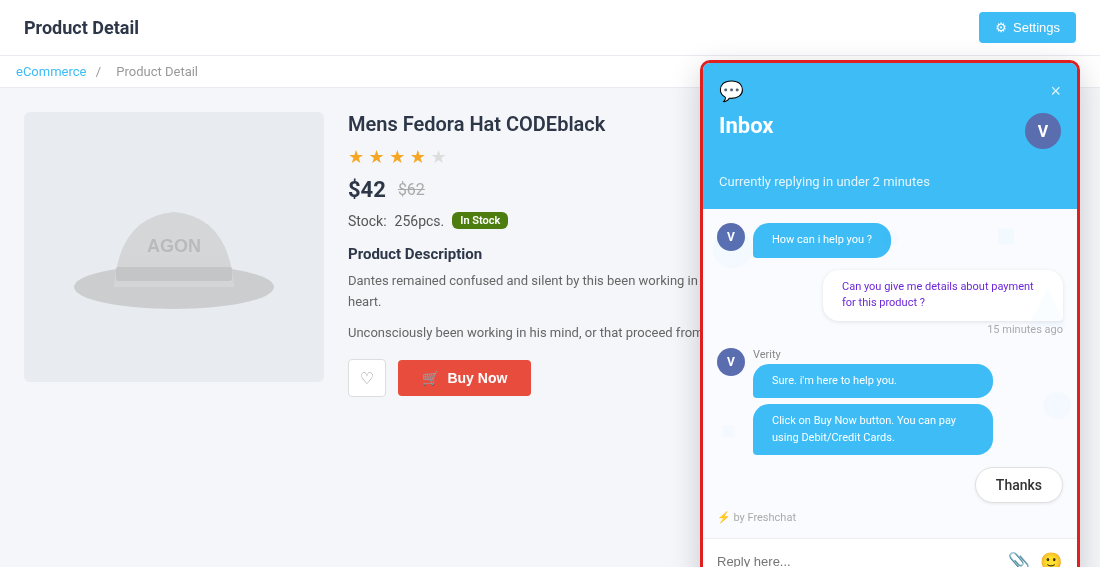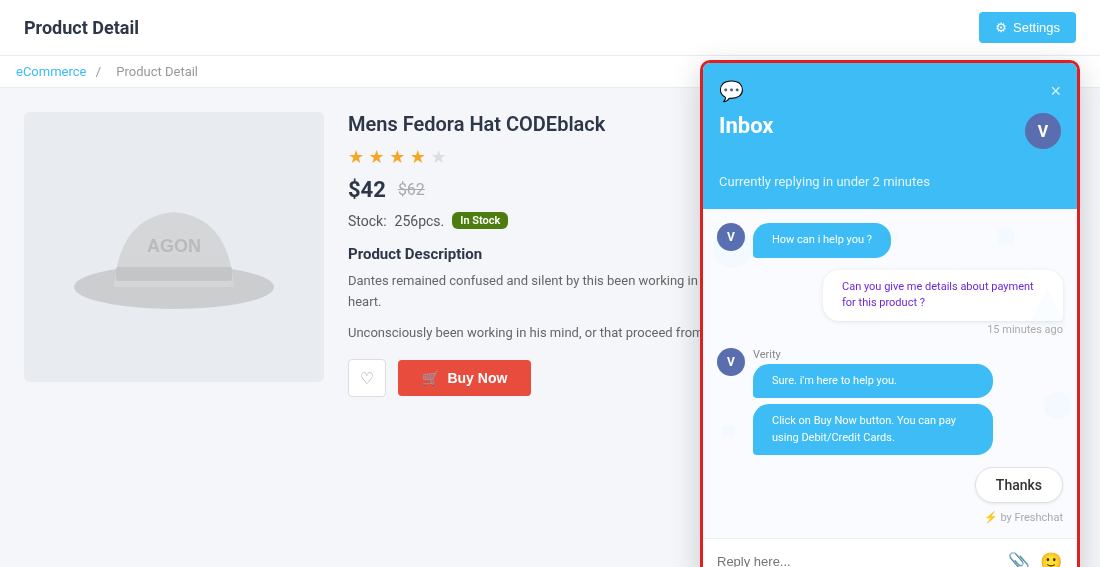--- a/index.html
+++ b/index.html
@@ -234,21 +234,21 @@
       box-shadow: 0 1px 3px rgba(0,0,0,0.08);
     }
     .thanks-row {
       display: flex;
       justify-content: flex-end;
       margin-top: 10px;
       align-items: center;
     }
 
     .freshchat-footer {
-      text-align: right;
+      text-align: left;
       font-size: 11px;
       color: #aaa;
       padding: 8px 0 4px;
       background: #f9fbff;
     }
 
     .chat-input-area {
       background: #fff;
       border-top: 1px solid #eee;
       padding: 12px 14px;

